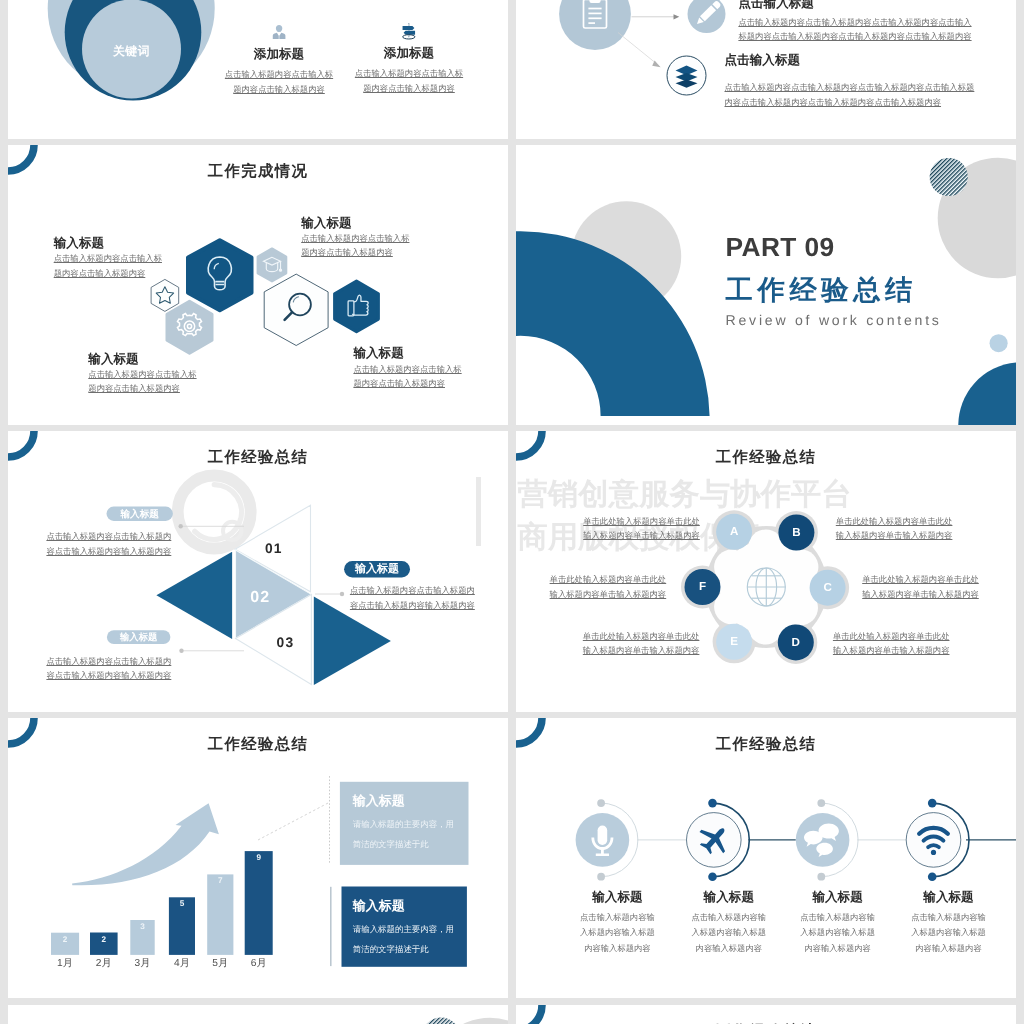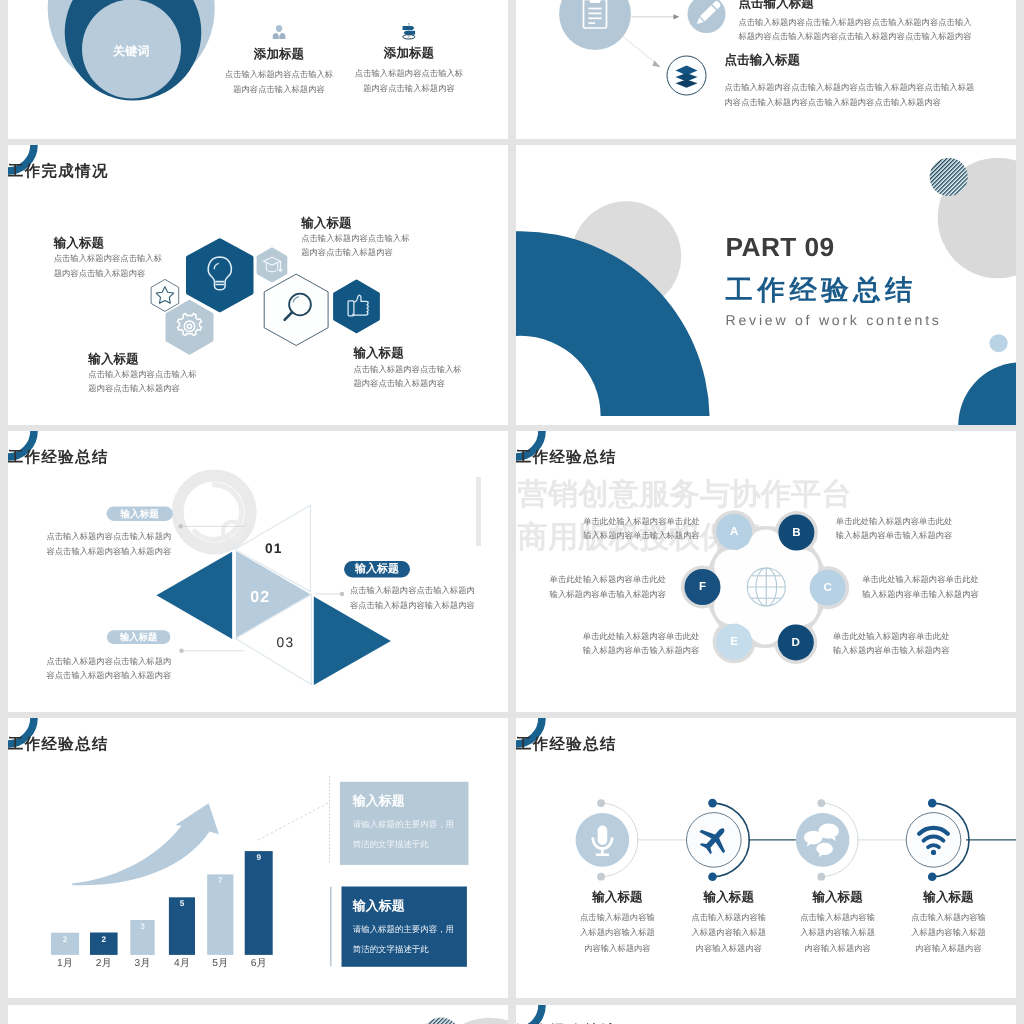--- a/index.html
+++ b/index.html
@@ -3,23 +3,23 @@
 <meta charset="utf-8">
 <style>
   html,body{margin:0;padding:0;}
   body{width:1024px;height:1024px;background:#e4e4e4;font-family:"Liberation Sans",sans-serif;overflow:hidden;position:relative;text-rendering:geometricPrecision;}
   *{text-rendering:geometricPrecision;}
   .slide{position:absolute;width:500px;height:280.6px;background:#fff;overflow:hidden;}
   .s-l{left:8px;} .s-r{left:516px;}
   .r1{top:-142.1px;} .r2{top:144.5px;} .r3{top:431px;} .r4{top:717.8px;} .r5{top:1004.6px;}
   svg{display:block;}
   .abs{position:absolute;}
-  .h2{position:absolute;width:100%;text-align:left;font-size:15.4px;font-weight:bold;color:#2f2f2f;letter-spacing:1.4px;}
+  .h2{position:absolute;width:100%;text-align:center;font-size:15.4px;font-weight:bold;color:#2f2f2f;letter-spacing:1.4px;}
   .cap{font-size:12.6px;font-weight:bold;color:#2b2b2b;line-height:1.1;}
-  .body{font-size:8.33px;color:#6e6e6e;line-height:1.73;}
+  .body{font-size:8.33px;color:#6e6e6e;line-height:1.73;text-decoration:underline;}
   .wm{position:absolute;pointer-events:none;z-index:0;}
   .wmtext{position:absolute;color:#e8e8e8;font-weight:bold;white-space:nowrap;line-height:1;}
   .wmbar{position:absolute;left:475.6px;top:476.6px;width:5.1px;height:69.8px;background:#e9e9e9;}
   .nodelbl{width:30px;text-align:center;font-size:11.6px;font-weight:bold;color:#fff;line-height:13.5px;}
   .barval{text-align:center;font-size:8.2px;font-weight:bold;color:#eef4f8;line-height:10px;}
   .barcat{text-align:center;font-size:10.2px;color:#4f4f4f;line-height:12px;}
   .s8cap{text-align:center;font-size:12.6px;font-weight:bold;color:#2b2b2b;line-height:13px;}
   .s8body{text-align:center;font-size:8.3px;color:#6e6e6e;line-height:1.83;white-space:pre-line;}
 </style>
 </head>
@@ -241,21 +241,21 @@
   <div class="abs" style="left:98.9px;top:200px;width:63.5px;text-align:center;font-size:9.3px;font-weight:bold;color:#fff;line-height:13px">输入标题</div>
   <div class="abs" style="left:336.1px;top:131.3px;width:65.9px;text-align:center;font-size:11px;font-weight:bold;color:#fff;line-height:14.5px">输入标题</div>
   <div class="abs body" style="left:38.4px;top:98px;width:140px;white-space:pre-line;line-height:1.78">点击输入标题内容点击输入标题内
 容点击输入标题内容输入标题内容</div>
   <div class="abs body" style="left:38.4px;top:222.5px;width:140px;white-space:pre-line;line-height:1.78">点击输入标题内容点击输入标题内
 容点击输入标题内容输入标题内容</div>
   <div class="abs body" style="left:341.9px;top:152px;width:145px;white-space:pre-line;line-height:1.78">点击输入标题内容点击输入标题内
 容点击输入标题内容输入标题内容</div>
   <div class="abs" style="left:257px;top:109.5px;width:40px;font-size:13.8px;font-weight:bold;color:#2b2b2b;letter-spacing:1.2px">01</div>
   <div class="abs" style="left:232.3px;top:157.5px;width:40px;text-align:center;font-size:16px;font-weight:bold;color:#fff;letter-spacing:1.2px">02</div>
-  <div class="abs" style="left:257.4px;top:203.5px;width:40px;text-align:center;font-size:13.8px;font-weight:normal;color:#2b2b2b;letter-spacing:1.2px">03</div>
+  <div class="abs" style="left:257.4px;top:203.5px;width:40px;text-align:center;font-size:13.8px;font-weight:bold;color:#2b2b2b;letter-spacing:1.2px">03</div>
 </div>
 
 <div class="slide s-r r3">
   <div class="wm" style="left:-516px;top:-431px;width:1024px;height:1024px">
     <div class="wmtext" style="left:517.6px;top:479.5px;font-size:30.2px;letter-spacing:0.2px">营销创意服务与协作平台</div>
     <div class="wmtext" style="left:517.6px;top:523px;font-size:30.2px;letter-spacing:0.2px">商用版权授权保障</div>
   </div>
   <svg class="abs" style="left:0;top:0" width="40" height="40" viewBox="0 0 40 40">
     <path d="M0 26 A26 26 0 0 0 26 0" fill="none" stroke="#19618f" stroke-width="7.6"></path>
   </svg>

